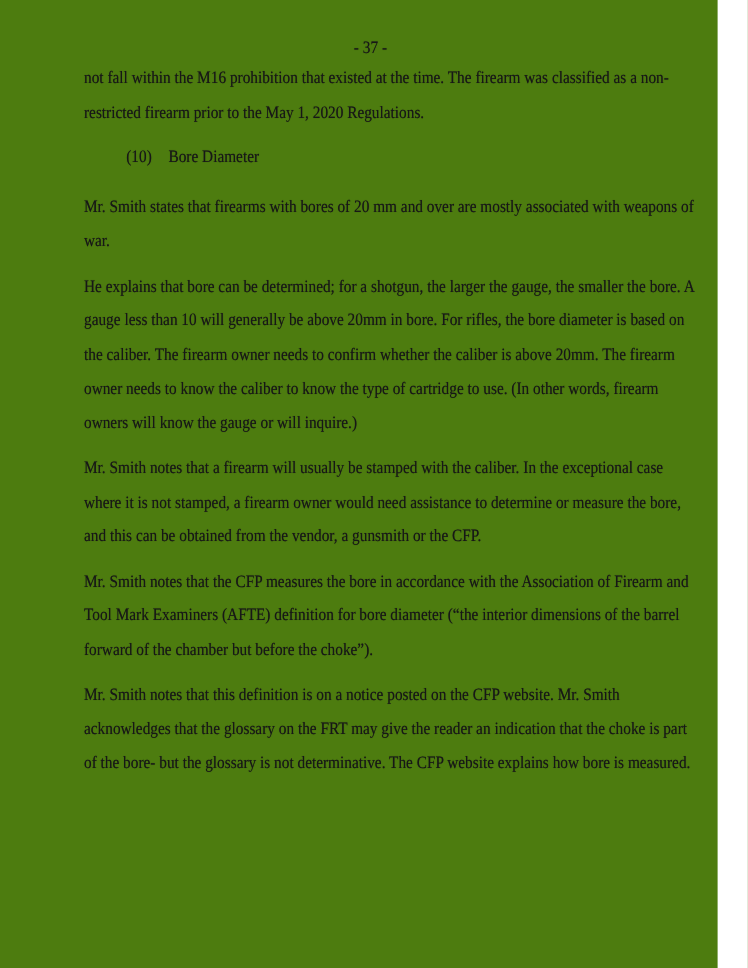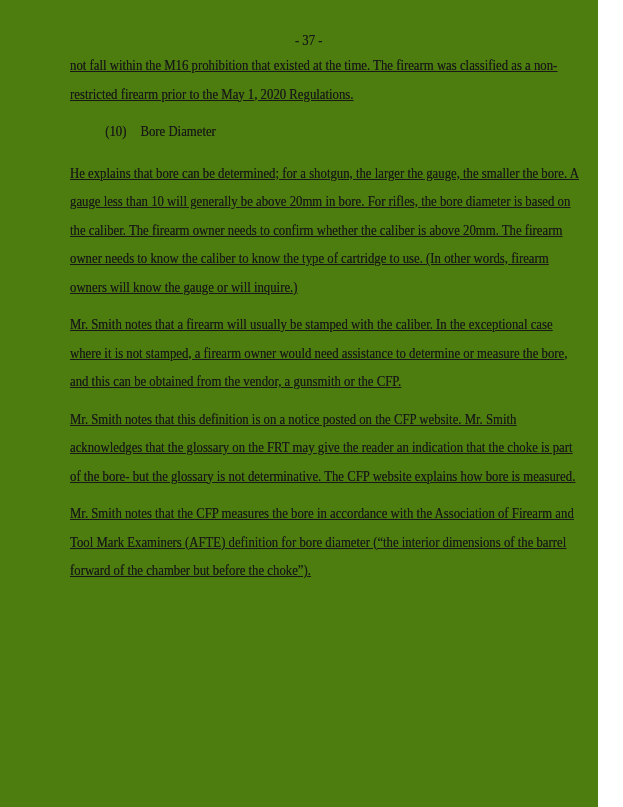--- a/index.html
+++ b/index.html
@@ -29,21 +29,20 @@
     display: inline-block;
     transform: scaleX(0.88);
   }
   .content {
     margin: 3px 50px 0 70px;
     font-size: 14.5px;
   }
   p.para {
     margin: 0 0 9px 0;
     padding: 0;
-    text-decoration: underline;
   }
   .ln {
     display: block;
     white-space: nowrap;
     line-height: 28.5px;
     transform: scaleX(0.88);
     transform-origin: 0 50%;
   }
   .heading {
     margin: 4px 0 13px 0;
@@ -76,41 +75,45 @@
       <span class="ln">not fall within the M16 prohibition that existed at the time. The firearm was classified as a non-</span>
       <span class="ln">restricted firearm prior to the May 1, 2020 Regulations.</span>
     </p>
 
     <div class="heading">
       <span class="heading-inner">
         <span class="h-num">(10)</span><span class="h-title">Bore Diameter</span>
       </span>
     </div>
 
+    <p class="para">
+      <span class="ln">Mr. Smith states that firearms with bores of 20 mm and over are mostly associated with weapons of</span>
+      <span class="ln">war.</span>
+    </p>
 
     <p class="para">
       <span class="ln">He explains that bore can be determined; for a shotgun, the larger the gauge, the smaller the bore. A</span>
       <span class="ln">gauge less than 10 will generally be above 20mm in bore. For rifles, the bore diameter is based on</span>
       <span class="ln">the caliber. The firearm owner needs to confirm whether the caliber is above 20mm. The firearm</span>
       <span class="ln">owner needs to know the caliber to know the type of cartridge to use. (In other words, firearm</span>
       <span class="ln">owners will know the gauge or will inquire.)</span>
     </p>
 
     <p class="para">
       <span class="ln">Mr. Smith notes that a firearm will usually be stamped with the caliber. In the exceptional case</span>
       <span class="ln">where it is not stamped, a firearm owner would need assistance to determine or measure the bore,</span>
       <span class="ln">and this can be obtained from the vendor, a gunsmith or the CFP.</span>
     </p>
 
     <p class="para">
+      <span class="ln">Mr. Smith notes that the CFP measures the bore in accordance with the Association of Firearm and</span>
+      <span class="ln">Tool Mark Examiners (AFTE) definition for bore diameter (“the interior dimensions of the barrel</span>
+      <span class="ln">forward of the chamber but before the choke”).</span>
+    </p>
+
+    <p class="para">
       <span class="ln">Mr. Smith notes that this definition is on a notice posted on the CFP website. Mr. Smith</span>
       <span class="ln">acknowledges that the glossary on the FRT may give the reader an indication that the choke is part</span>
       <span class="ln">of the bore- but the glossary is not determinative. The CFP website explains how bore is measured.</span>
-    </p>
-
-    <p class="para">
-      <span class="ln">Mr. Smith notes that the CFP measures the bore in accordance with the Association of Firearm and</span>
-      <span class="ln">Tool Mark Examiners (AFTE) definition for bore diameter (“the interior dimensions of the barrel</span>
-      <span class="ln">forward of the chamber but before the choke”).</span>
     </p>
 
   </div>
 </div>
 
 </body></html>

